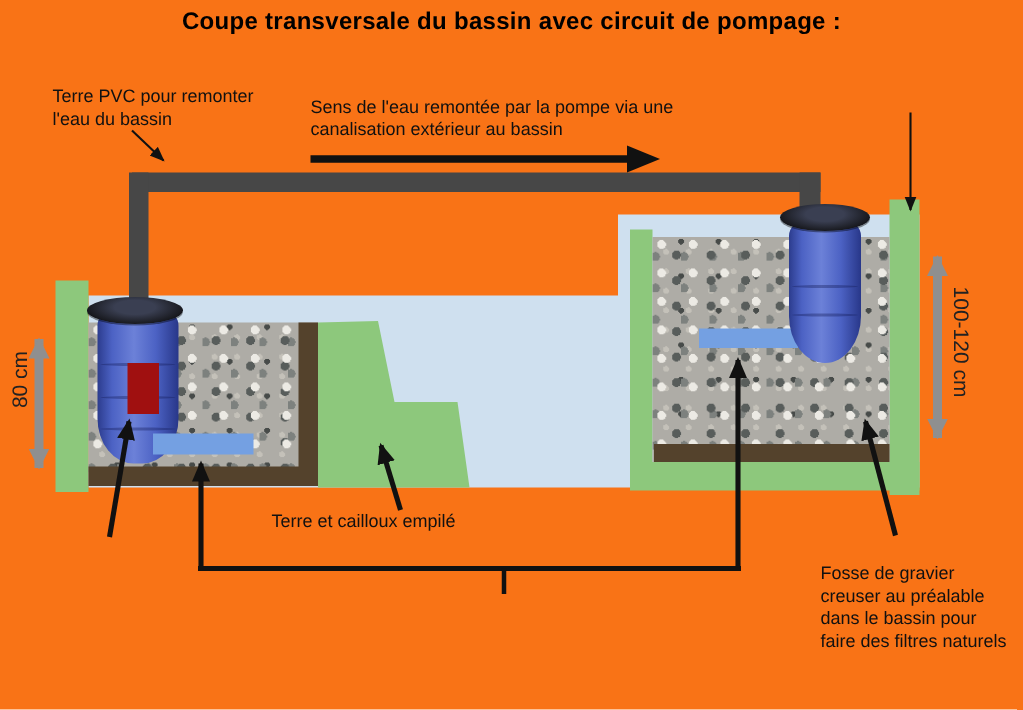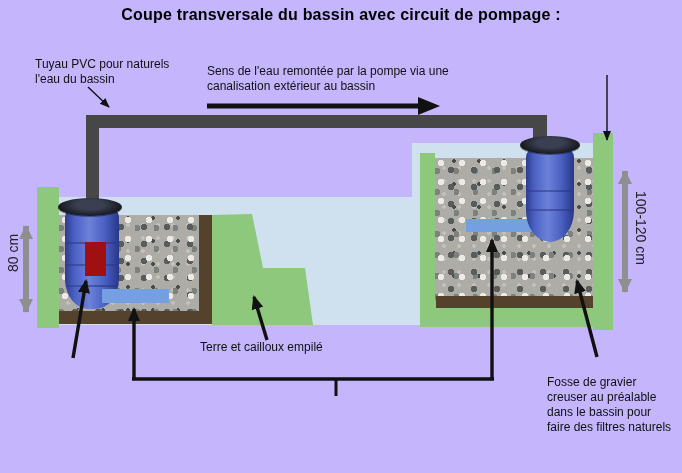--- a/index.html
+++ b/index.html
@@ -3,21 +3,21 @@
 <meta charset="utf-8">
 <style>
   :root{
     --water:#cfe0ef; --ground:#8dc87c; --pipe:#474747; --barrel:#4a5fc1;
     --barrel-dark:#2c3c8e; --barrel-light:#6c81d8; --lid:#17181d;
     --pump-red:#a01010; --tube-blue:#74a0e2; --soil-brown:#54422c;
     --gravel:#aeaca6; --measure-gray:#8f8f8f; --ink:#111111;
   }
   html,body{margin:0;padding:0;background:#ffffff;}
   #stage{
-    position:relative;width:682px;height:473px;background:#c4b5fd;
+    position:relative;width:682px;height:473px;background:#f97316;
     font-family:"Liberation Sans","DejaVu Sans",sans-serif;color:#1a1a1a;
     overflow:hidden;
   }
   .abs{position:absolute;}
   #title{
     left:0;top:6px;width:682px;text-align:center;
     font-size:16px;font-weight:bold;letter-spacing:0.2px;color:#000;
   }
   .lbl{font-size:12px;line-height:1.25;color:#111;}
   .measure{font-size:14px;color:#222;white-space:nowrap;}
@@ -128,22 +128,22 @@
       <line x1="132" y1="379" x2="494" y2="379" stroke-width="3.4"></line>
       <line x1="336" y1="379" x2="336" y2="396" stroke-width="3"></line>
     </g>
 
     <line x1="26" y1="226" x2="26" y2="312" stroke="var(--measure-gray)" stroke-width="6" marker-start="url(#mGr)" marker-end="url(#mG)"></line>
     <line x1="625" y1="171" x2="625" y2="292" stroke="var(--measure-gray)" stroke-width="6" marker-start="url(#mGr)" marker-end="url(#mG)"></line>
   </svg>
 
   <div id="title" class="abs" style="z-index:7">Coupe transversale du bassin avec circuit de pompage :</div>
 
-  <div class="abs lbl" style="left:35px;top:57px;width:158px;z-index:7">Tuyau PVC pour naturels l'eau du bassin</div>
+  <div class="abs lbl" style="left:35px;top:57px;width:158px;z-index:7">Terre PVC pour remonter l'eau du bassin</div>
   <div class="abs lbl" style="left:207px;top:64px;width:292px;z-index:7">Sens de l'eau remontée par la pompe via une canalisation extérieur au bassin</div>
 
   <div class="abs measure" style="left:-17px;top:245px;width:60px;text-align:center;transform:rotate(-90deg);z-index:7">80 cm</div>
   <div class="abs measure" style="left:593px;top:220px;width:96px;text-align:center;transform:rotate(90deg);z-index:7">100-120 cm</div>
 
-  <div class="abs lbl" style="left:200px;top:340px;width:210px;white-space:nowrap;z-index:7">Terre et cailloux empilé</div>
+  <div class="abs lbl" style="left:181px;top:340px;width:210px;white-space:nowrap;z-index:7">Terre et cailloux empilé</div>
   <div class="abs lbl" style="left:547px;top:375px;width:126px;z-index:7">Fosse de gravier creuser au préalable dans le bassin pour faire des filtres naturels</div>
 
 </div>
 
 </body></html>

